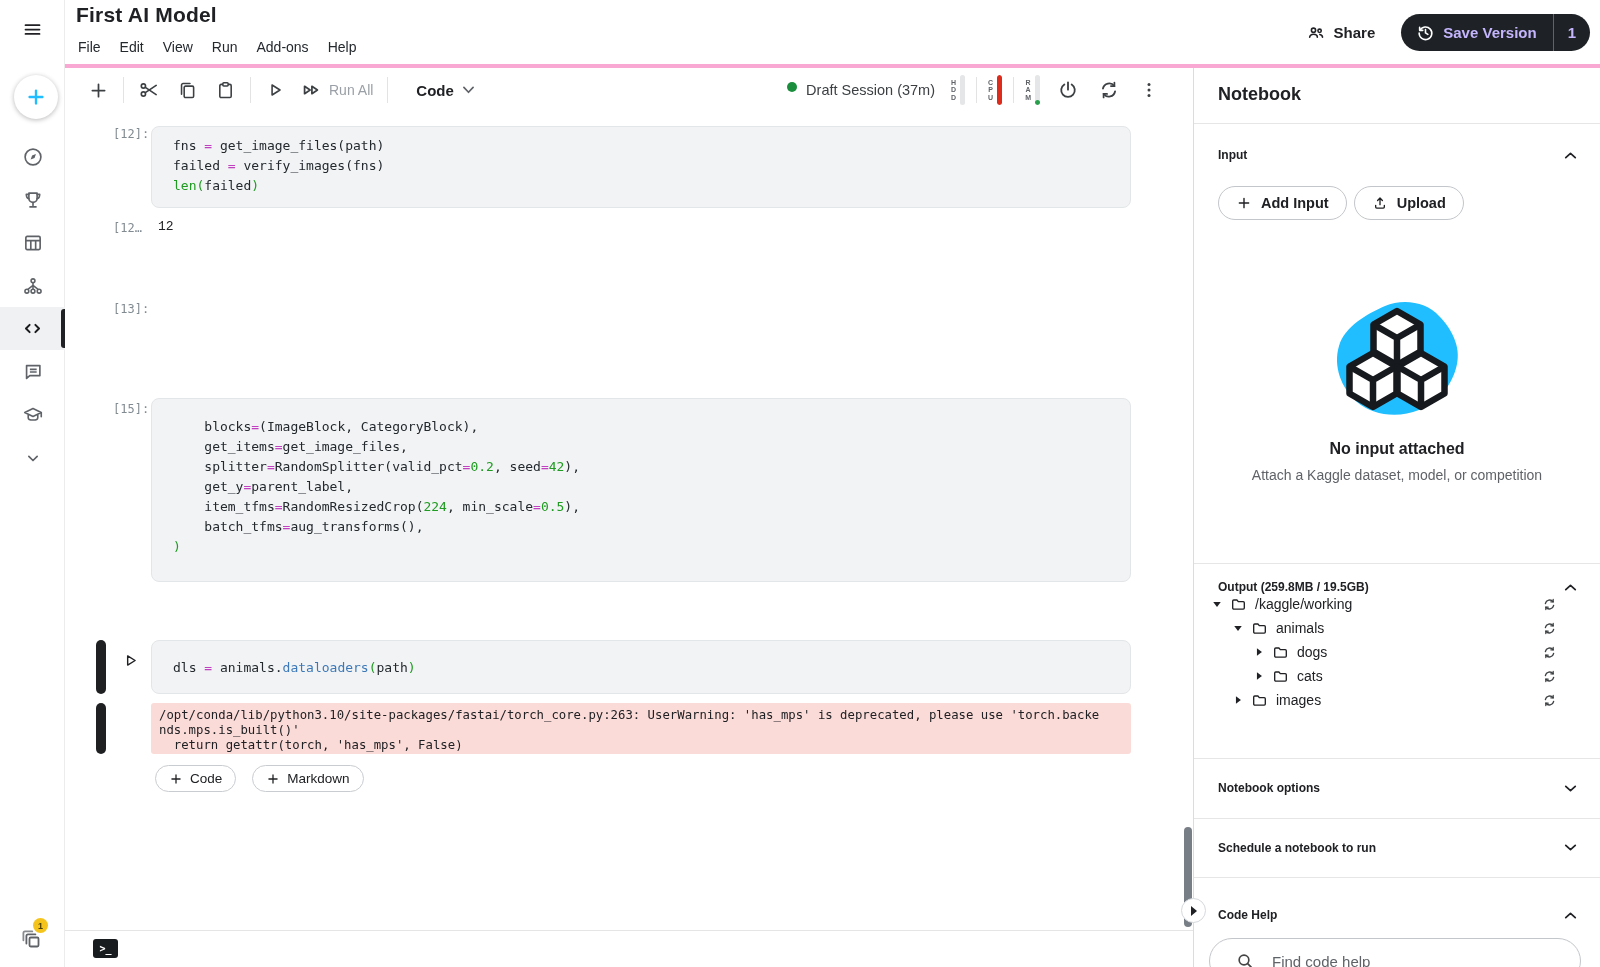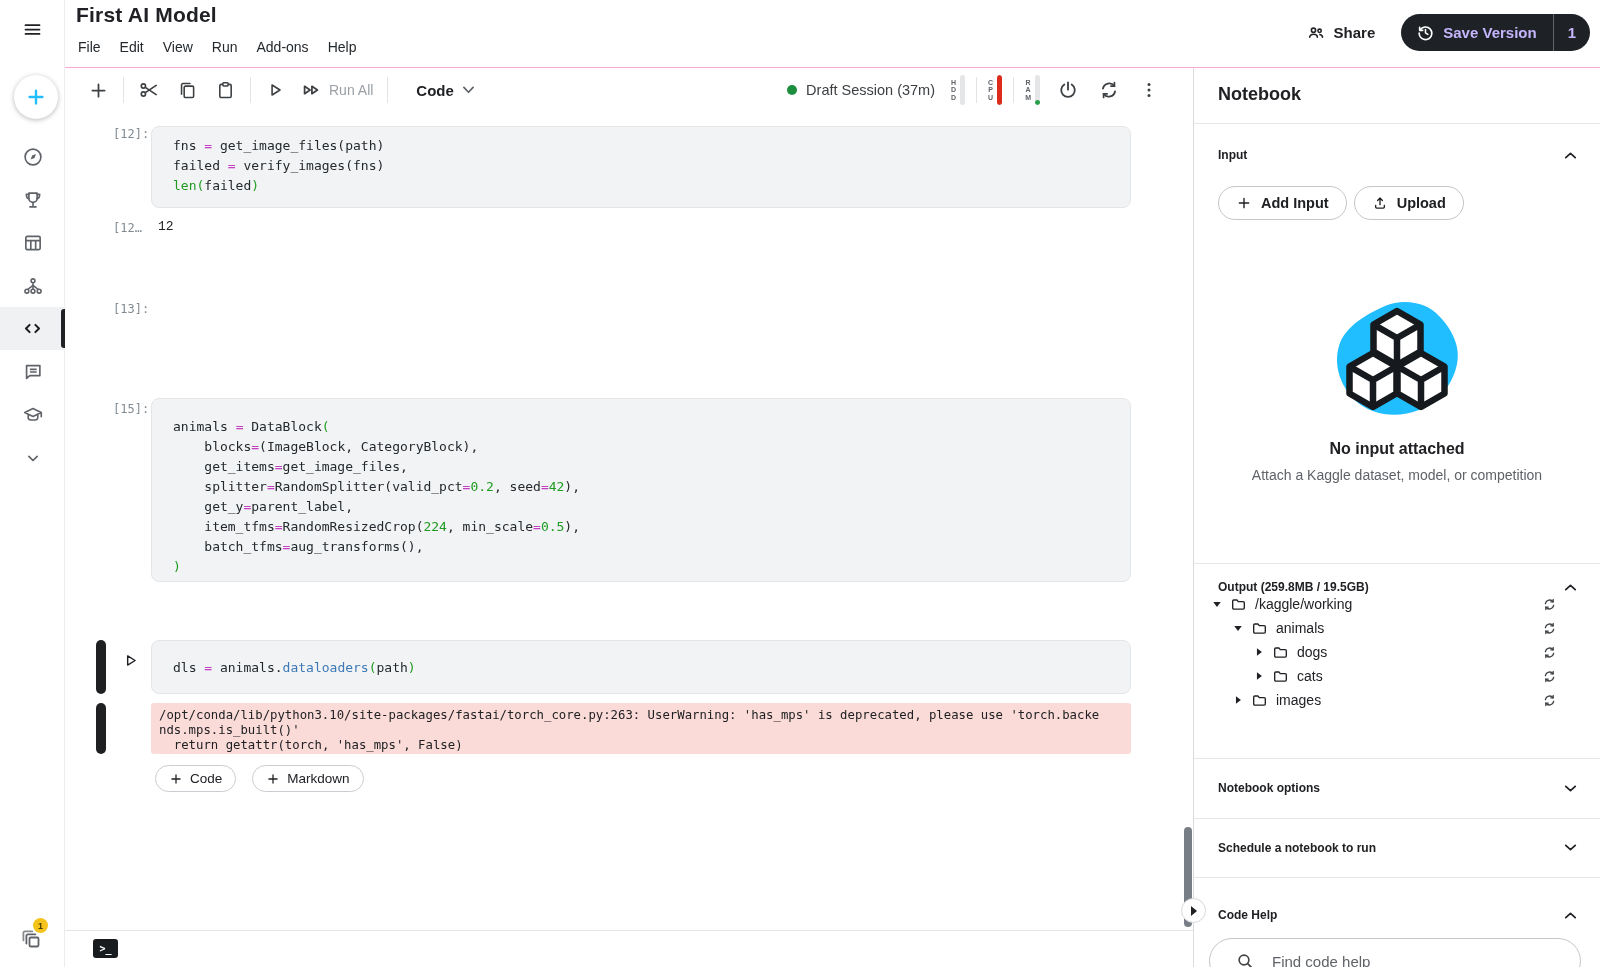--- a/index.html
+++ b/index.html
@@ -15,39 +15,39 @@
     box-shadow:0 1px 5px rgba(0,0,0,.28);display:flex;align-items:center;justify-content:center;cursor:pointer}
   .rail-items{position:absolute;top:135px;left:0;width:65px}
   .rail-item{height:43px;display:flex;align-items:center;justify-content:center;position:relative;cursor:pointer;color:#5f6368}
   .rail-item.active{background:#f0f1f2;color:#1a1c1e}
   .rail-item.active .abar{position:absolute;right:0;top:2px;width:4px;height:39px;background:#1f2125;border-radius:3px 0 0 3px}
   .rail-bottom{position:absolute;left:20px;top:928px;cursor:pointer;color:#5f6368}
   .rail-badge{position:absolute;left:13px;top:-10px;width:15px;height:15px;border-radius:50%;background:#f5c41c;
     color:#493d00;font-size:9px;font-weight:700;display:flex;align-items:center;justify-content:center}
 
   
-  .app-header{position:absolute;left:65px;top:0;width:1535px;height:68px;background:#fff;border-bottom:1px solid #f9a8d4;z-index:2}
+  .app-header{position:absolute;left:65px;top:0;width:1535px;height:68px;background:#fff;border-bottom:4px solid #f9a8d4;z-index:2}
   .nb-title{position:absolute;left:11px;top:3px;font-size:21px;font-weight:600;letter-spacing:.2px;cursor:text}
   .menubar{position:absolute;left:13px;top:39px;display:flex;gap:19px;font-size:14px;color:#24292e}
   .menu-item{cursor:pointer}
   .header-right{position:absolute;right:10px;top:14px;display:flex;align-items:center;gap:26px}
   .share-btn{display:flex;align-items:center;gap:8px;font-size:15px;font-weight:600}
   .save-btn{display:flex;align-items:stretch;background:#1e2226;color:#c4b5fd;border-radius:20px;height:37px;overflow:hidden}
   .save-main{display:flex;align-items:center;gap:8px;padding:0 16px 0 15px;font-size:15px;font-weight:700}
   .save-count{display:flex;align-items:center;padding:0 14px;font-size:15px;font-weight:700;border-left:1px solid rgba(255,255,255,.3)}
 
   
   .main{position:absolute;left:65px;top:68px;width:1128px;height:899px;background:#fff}
   .toolbar{position:absolute;left:0;top:0;width:100%;height:44px;display:flex;align-items:center;padding-left:23px;color:#3c4043}
   .tbtn{display:flex;align-items:center;justify-content:center;padding:0;margin-right:0}
   .tsep{width:1px;height:26px;background:#e3e3e3;margin:0 14px}
   .runall-label{font-size:14px;color:#9aa0a6;margin-left:7px}
   .celltype{display:flex;align-items:center;gap:9px;margin-left:14px;font-size:15px;font-weight:700;color:#202124;cursor:pointer}
   .tb-right{position:absolute;right:34px;top:0;height:44px;display:flex;align-items:center}
-  .session{display:flex;align-items:center;gap:9px;font-size:14.5px;color:#3c4043;margin-right:16px;cursor:pointer}
+  .session{display:flex;gap:9px;font-size:14.5px;color:#3c4043;margin-right:16px;cursor:pointer}
   .session-dot{width:10px;height:10px;border-radius:50%;background:#1b8e3e}
   .meters{display:flex;align-items:center}
   .meter{display:flex;align-items:center;gap:4px}
   .meter-letters{font-size:7px;line-height:7.5px;color:#5f6368;text-align:center;font-weight:600}
   .meter-track{width:5px;height:30px;border-radius:2.5px;background:#e4e6e7;position:relative;overflow:hidden}
   .meter-fill{position:absolute;left:0;bottom:0;width:100%;border-radius:2.5px}
   .mdiv{width:1px;height:26px;background:#e3e3e3;margin:0 11px}
   .tb-icons{display:flex;align-items:center;gap:19px;margin-left:17px;color:#3c4043}
 
   
@@ -359,21 +359,20 @@
       <div class="cl"><span class="tk-g">len</span><span class="tk-g">(</span><span class="tk-p">failed</span><span class="tk-g">)</span></div>
     </div>
 
   <div class="gutter" style="top:153px">[12…</div>
   <div class="out-val" style="top:151px">12</div>
 
   <div class="gutter" style="top:234px">[13]:</div>
 
   <div class="gutter" style="top:334px">[15]:</div>
   <div class="codebox" style="top:330px;height:184px;padding-top:18px">
-      <div class="cl"><span class="tk-p">animals </span><span class="tk-m">=</span><span class="tk-p"> DataBlock</span><span class="tk-g">(</span></div>
       <div class="cl"><span class="tk-p">    blocks</span><span class="tk-m">=</span><span class="tk-p">(ImageBlock, CategoryBlock),</span></div>
       <div class="cl"><span class="tk-p">    get_items</span><span class="tk-m">=</span><span class="tk-p">get_image_files,</span></div>
       <div class="cl"><span class="tk-p">    splitter</span><span class="tk-m">=</span><span class="tk-p">RandomSplitter(valid_pct</span><span class="tk-m">=</span><span class="tk-g">0.2</span><span class="tk-p">, seed</span><span class="tk-m">=</span><span class="tk-g">42</span><span class="tk-p">),</span></div>
       <div class="cl"><span class="tk-p">    get_y</span><span class="tk-m">=</span><span class="tk-p">parent_label,</span></div>
       <div class="cl"><span class="tk-p">    item_tfms</span><span class="tk-m">=</span><span class="tk-p">RandomResizedCrop(</span><span class="tk-g">224</span><span class="tk-p">, min_scale</span><span class="tk-m">=</span><span class="tk-g">0.5</span><span class="tk-p">),</span></div>
       <div class="cl"><span class="tk-p">    batch_tfms</span><span class="tk-m">=</span><span class="tk-p">aug_transforms(),</span></div>
       <div class="cl"><span class="tk-g">)</span></div>
     </div>
 
   <div class="focus-bar" style="top:572px;height:54px"></div>

